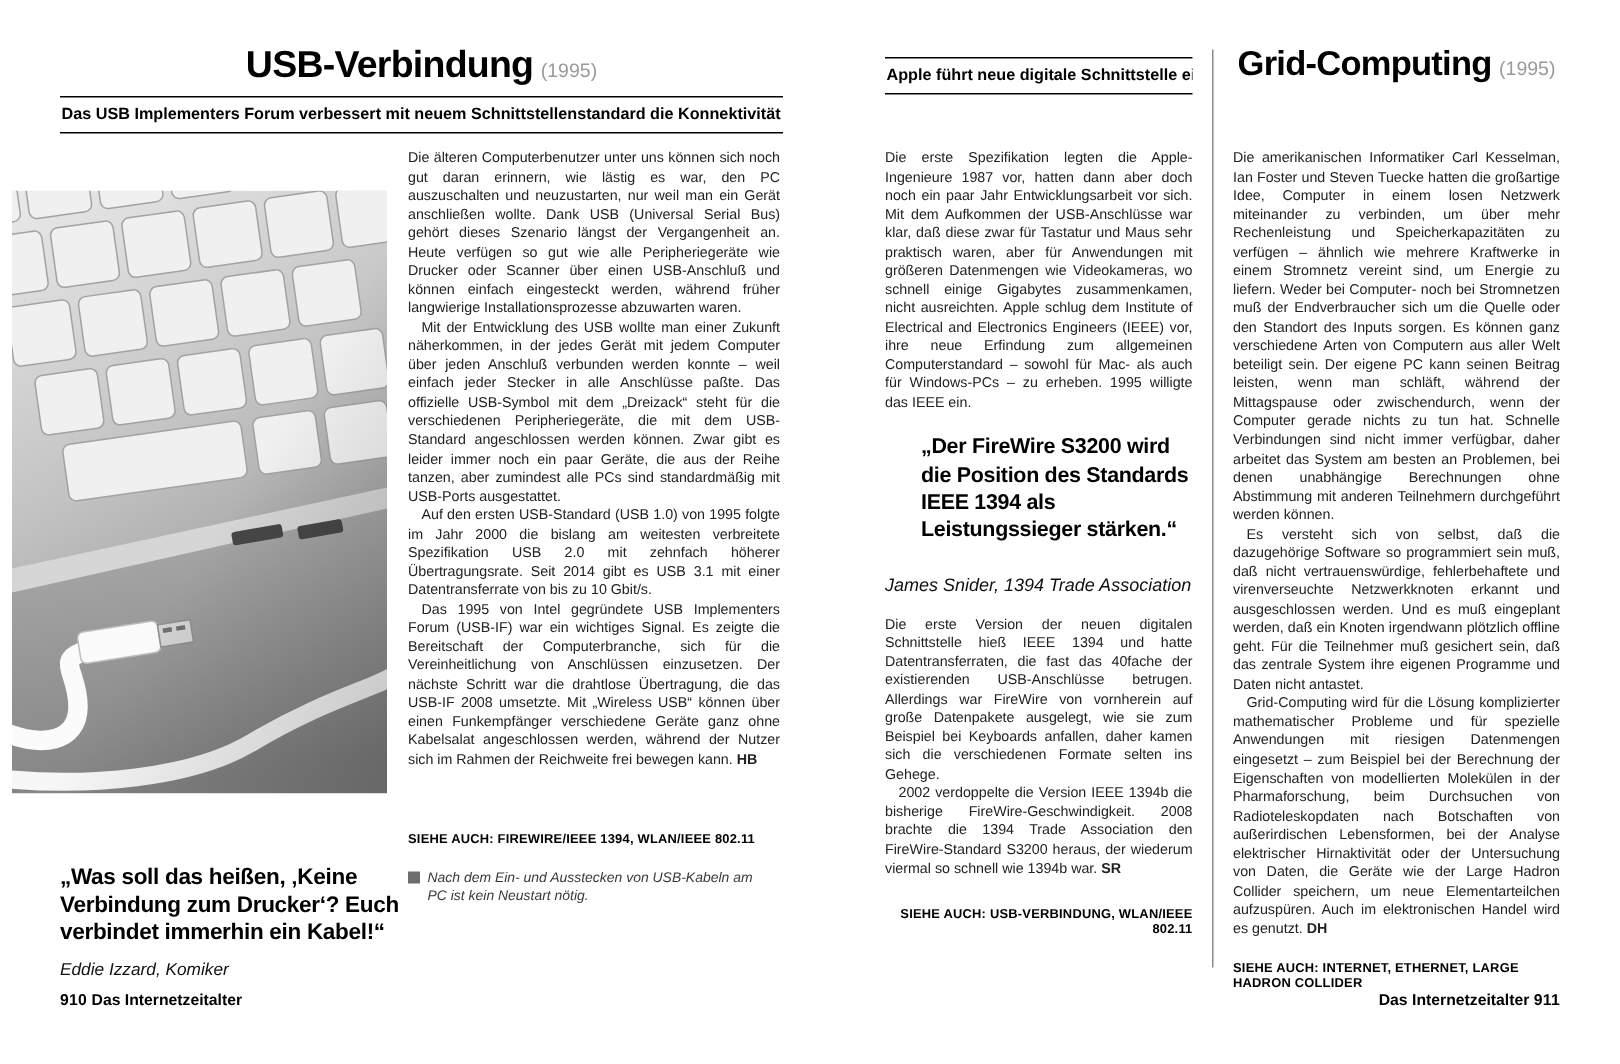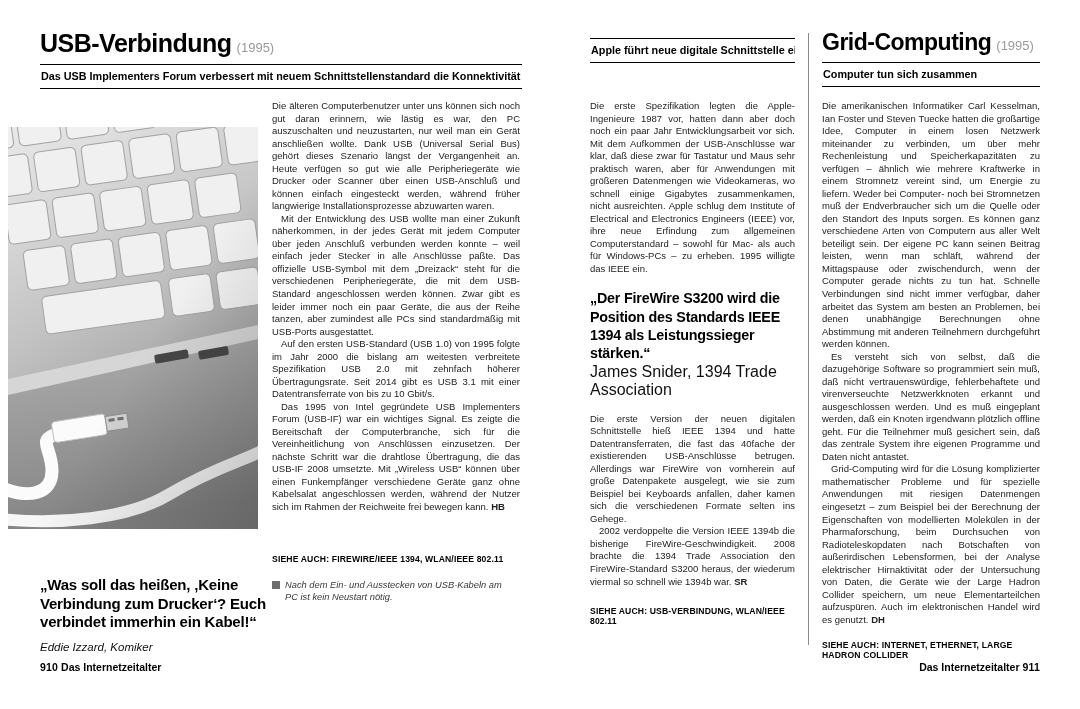--- a/index.html
+++ b/index.html
@@ -5,21 +5,21 @@
   * { margin:0; padding:0; box-sizing:border-box; }
   html,body { width:1080px; height:709px; }
   body {
     font-family:"Liberation Sans", sans-serif;
     background:#ffffff; color:#1c1c1c;
     position:relative; overflow:hidden;
   }
   .abs { position:absolute; }
 
   
-  .article-header h1 { font-weight:700; color:#000; letter-spacing:-0.5px; line-height:1.05; white-space:nowrap; }
+  .article-header h1 { font-weight:700; color:#000; letter-spacing:-0.5px; line-height:1.05; white-space:nowrap;text-align:center; }
   .t-large { font-size:25px; }
   .t-med   { font-size:19px; letter-spacing:-0.4px; }
   .t-grid  { font-size:23px; }
   .year { color:#9a9a9a; font-weight:400; font-size:13px; letter-spacing:0; margin-left:5px; }
   .subtitle-bar {
     margin-top:8px;
     border-top:1.5px solid #000;
     border-bottom:1px solid #000;
     padding:5px 1px 6px;
     font-size:10.8px; font-weight:700; color:#000;
@@ -27,34 +27,34 @@
   }
 
   
   .body-col { color:#222; }
   .body-col p.body-p { font-size:9.5px; line-height:1.32; text-align:justify; hyphens:auto; -webkit-hyphens:auto; }
   .body-col p.body-p + p.body-p { text-indent:9px; }
   .initials { font-weight:700; }
 
   .see-also { font-size:8.6px; font-weight:700; letter-spacing:0.15px; color:#000; }
   .mt-lg { margin-top:40px; }
-  .mt-md { margin-top:18px; }
+  .mt-md { margin-top:18px;text-align:right; }
   .mt-sm { margin-top:14px; }
 
   .caption { margin-top:15px; display:flex; gap:5px; width:232px;
              font-size:9.3px; font-style:italic; color:#3a3a3a; line-height:1.38; }
   .caption-icon { width:8px; height:8px; background:#6e6e6e; flex:0 0 auto; margin-top:2px; }
 
   
   .pq-left-text { font-size:15px; font-weight:700; line-height:1.24; letter-spacing:-0.2px; color:#000; }
   .pq-left-attr { margin-top:9px; font-size:11.5px; font-style:italic; color:#111; }
 
   .pull-quote-mid { margin:14px 0 14px; }
-  .pq-mid-text { font-size:14.3px; font-weight:700; line-height:1.28; letter-spacing:-0.2px; color:#000; }
-  .pq-mid-attr { margin-top:0; font-size:16px; color:#111; }
+  .pq-mid-text { font-size:14.3px; font-weight:700; line-height:1.28; letter-spacing:-0.2px; color:#000;margin-left:24px; }
+  .pq-mid-attr { margin-top:20px; font-size:12px; font-style:italic; color:#111; }
 
   
   .v-divider { width:1px; background:#8a8a8a; }
 
   
   .footer { position:absolute; top:661px; font-size:10.5px; font-weight:700; color:#000; }
   .footer .pgnum { letter-spacing:0.2px; }
 
   
   .photo { overflow:hidden; }
@@ -173,21 +173,20 @@
   </blockquote>
   <p class="body-p">Die erste Version der neuen digitalen Schnittstelle hieß IEEE 1394 und hatte Datentransferraten, die fast das 40fache der existierenden USB-Anschlüsse betrugen. Allerdings war FireWire von vornherein auf große Datenpakete ausgelegt, wie sie zum Beispiel bei Keyboards anfallen, daher kamen sich die verschiedenen Formate selten ins Gehege.</p>
   <p class="body-p"><span>2002 verdoppelte die Version IEEE 1394b die bisherige FireWire-Geschwindigkeit. 2008 brachte die 1394 Trade Association den FireWire-Standard S3200 heraus, der wiederum viermal so schnell wie 1394b war.</span> <span class="initials">SR</span></p>
   <p class="see-also mt-md">SIEHE AUCH: USB-VERBINDUNG, WLAN/IEEE 802.11</p>
 </div>
 
 <div class="abs v-divider" style="left:808px; top:33px; height:612px;"></div>
 
 <header class="abs article-header" style="left:822px; top:30px; width:218px;">
   <h1 class="t-grid"><span>Grid-Computing</span><span class="year">(1995)</span></h1>
-  <div class="subtitle-bar">Computer tun sich zusammen</div>
 </header>
 
 <div class="abs body-col" style="left:822px; top:100px; width:218px;">
   <p class="body-p">Die amerikanischen Informatiker Carl Kesselman, Ian Foster und Steven Tuecke hatten die großartige Idee, Computer in einem losen Netzwerk miteinander zu verbinden, um über mehr Rechenleistung und Speicherkapazitäten zu verfügen – ähnlich wie mehrere Kraftwerke in einem Stromnetz vereint sind, um Energie zu liefern. Weder bei Computer- noch bei Stromnetzen muß der Endverbraucher sich um die Quelle oder den Standort des Inputs sorgen. Es können ganz verschiedene Arten von Computern aus aller Welt beteiligt sein. Der eigene PC kann seinen Beitrag leisten, wenn man schläft, während der Mittagspause oder zwischendurch, wenn der Computer gerade nichts zu tun hat. Schnelle Verbindungen sind nicht immer verfügbar, daher arbeitet das System am besten an Problemen, bei denen unabhängige Berechnungen ohne Abstimmung mit anderen Teilnehmern durchgeführt werden können.</p>
   <p class="body-p">Es versteht sich von selbst, daß die dazugehörige Software so programmiert sein muß, daß nicht vertrauenswürdige, fehlerbehaftete und virenverseuchte Netzwerkknoten erkannt und ausgeschlossen werden. Und es muß eingeplant werden, daß ein Knoten irgendwann plötzlich offline geht. Für die Teilnehmer muß gesichert sein, daß das zentrale System ihre eigenen Programme und Daten nicht antastet.</p>
   <p class="body-p"><span>Grid-Computing wird für die Lösung komplizierter mathematischer Probleme und für spezielle Anwendungen mit riesigen Datenmengen eingesetzt – zum Beispiel bei der Berechnung der Eigenschaften von modellierten Molekülen in der Pharmaforschung, beim Durchsuchen von Radioteleskopdaten nach Botschaften von außerirdischen Lebensformen, bei der Analyse elektrischer Hirnaktivität oder der Untersuchung von Daten, die Geräte wie der Large Hadron Collider speichern, um neue Elementarteilchen aufzuspüren. Auch im elektronischen Handel wird es genutzt.</span> <span class="initials">DH</span></p>
   <p class="see-also mt-sm">SIEHE AUCH: INTERNET, ETHERNET, LARGE HADRON COLLIDER</p>
 </div>
 
 <footer class="footer" style="right:40px; text-align:right;">

